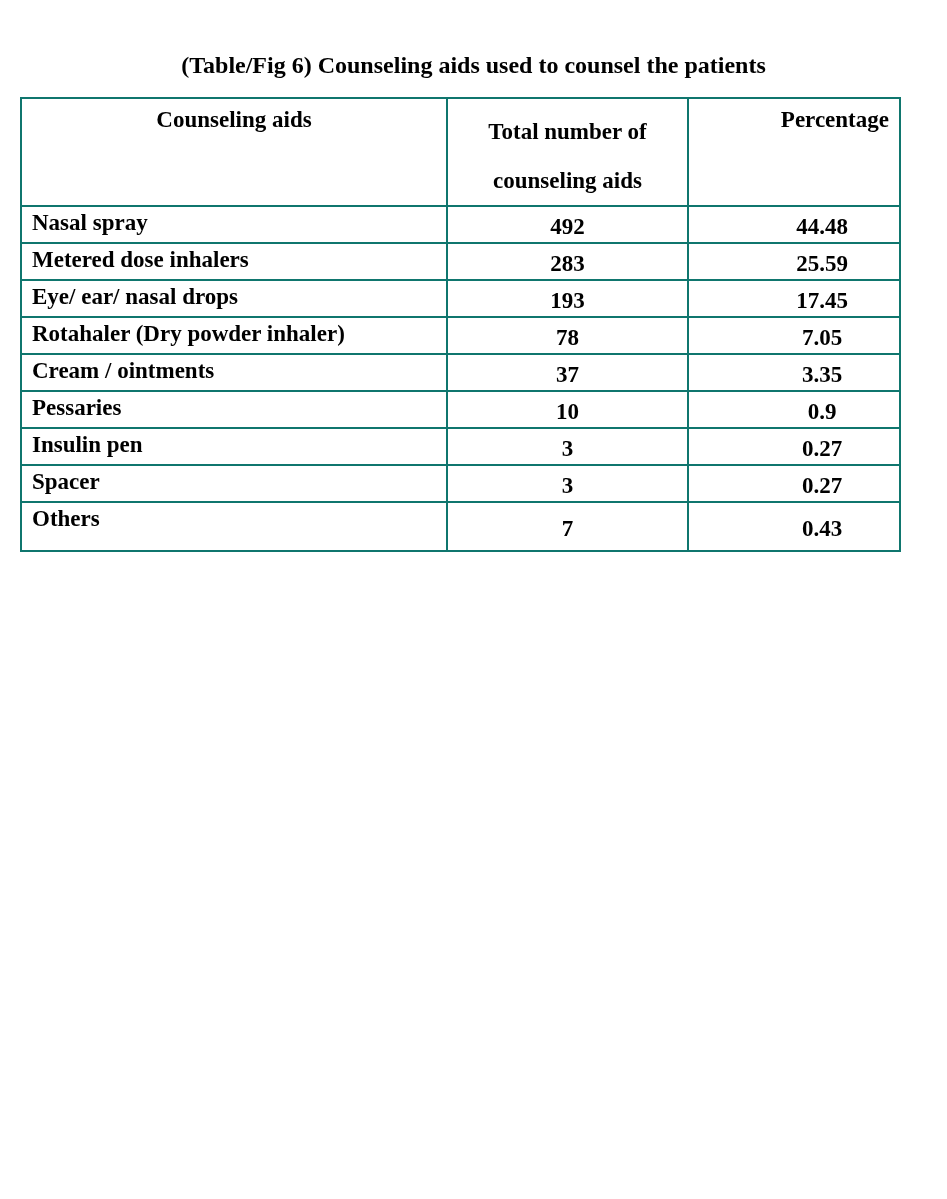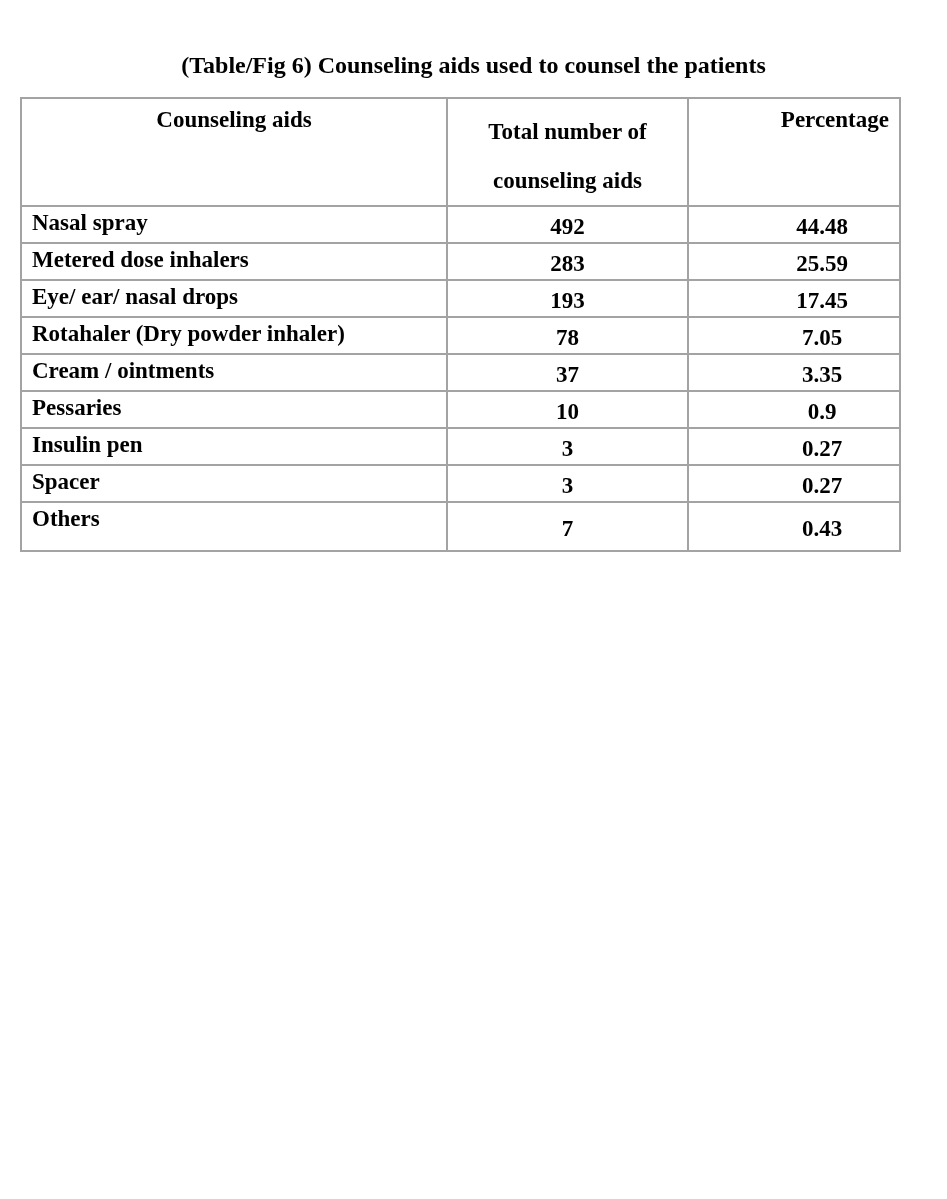--- a/index.html
+++ b/index.html
@@ -30,21 +30,21 @@
   table.aids-table {
     position: absolute;
     left: 20px;
     top: 97px;
     width: 879px;
     border-collapse: collapse;
     table-layout: fixed;
     background: #ffffff;
   }
   .aids-table th, .aids-table td {
-    border: 2px solid #a3a3a3;
+    border: 2px solid #0f766e;
     font-weight: bold;
     font-size: 23px;
     overflow: hidden;
   }
   
   .aids-table thead tr { height: 101px; }
   .aids-table th { vertical-align: top; padding-top: 8px; }
   .aids-table th.col-aid { text-align: center; }
   .aids-table th.col-count { text-align: center; }
   .aids-table th.col-count .hdr-line { line-height: 49px; }

